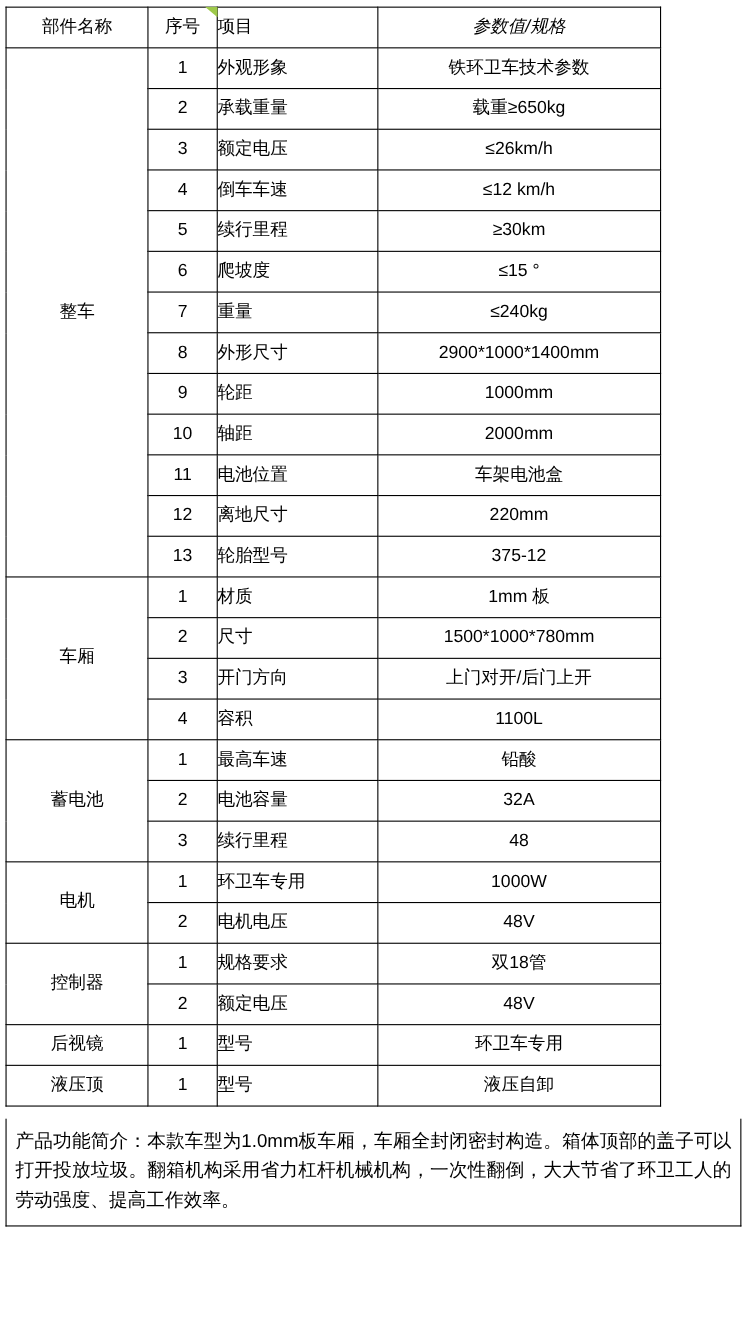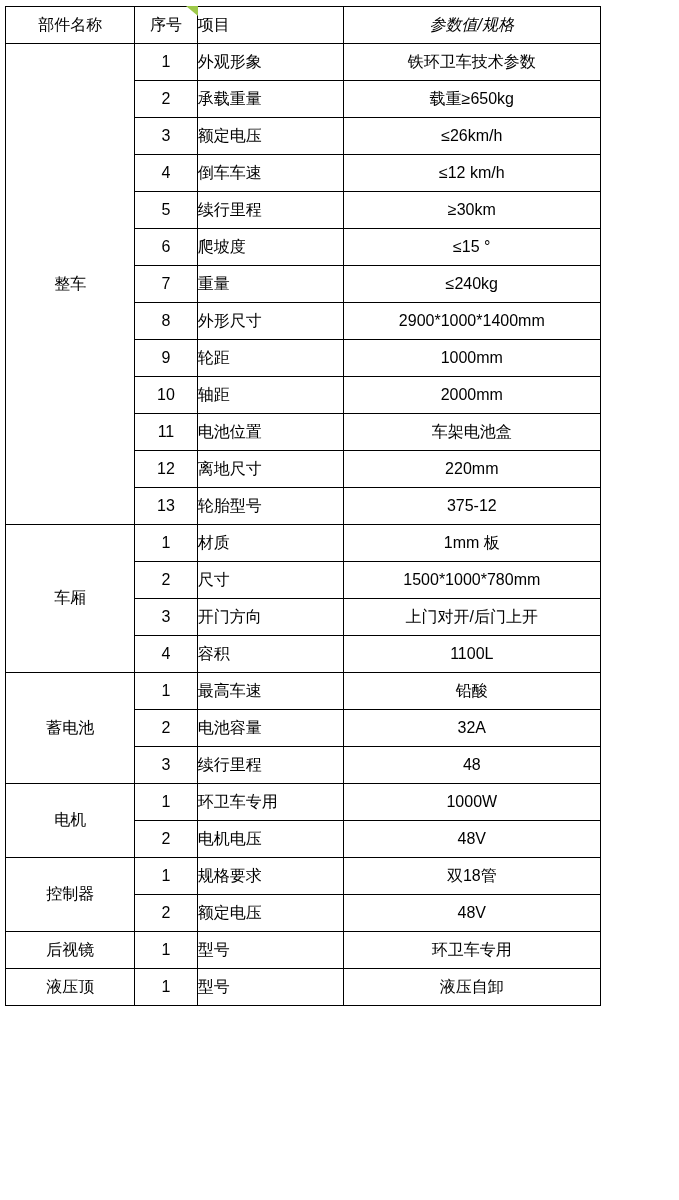--- a/index.html
+++ b/index.html
@@ -222,13 +222,14 @@
         </tr>
         <tr>
           <td class="c-part part-label" rowspan="1">液压顶</td>
           <td class="c-no">1</td>
           <td class="c-item">型号</td>
           <td class="c-val">液压自卸</td>
         </tr>
       </tbody>
   </table>
 
+  <div class="note">产品功能简介：本款车型为1.0mm板车厢，车厢全封闭密封构造。箱体顶部的盖子可以打开投放垃圾。翻箱机构采用省力杠杆机械机构，一次性翻倒，大大节省了环卫工人的劳动强度、提高工作效率。</div>
 </div>
 
 </body></html>

